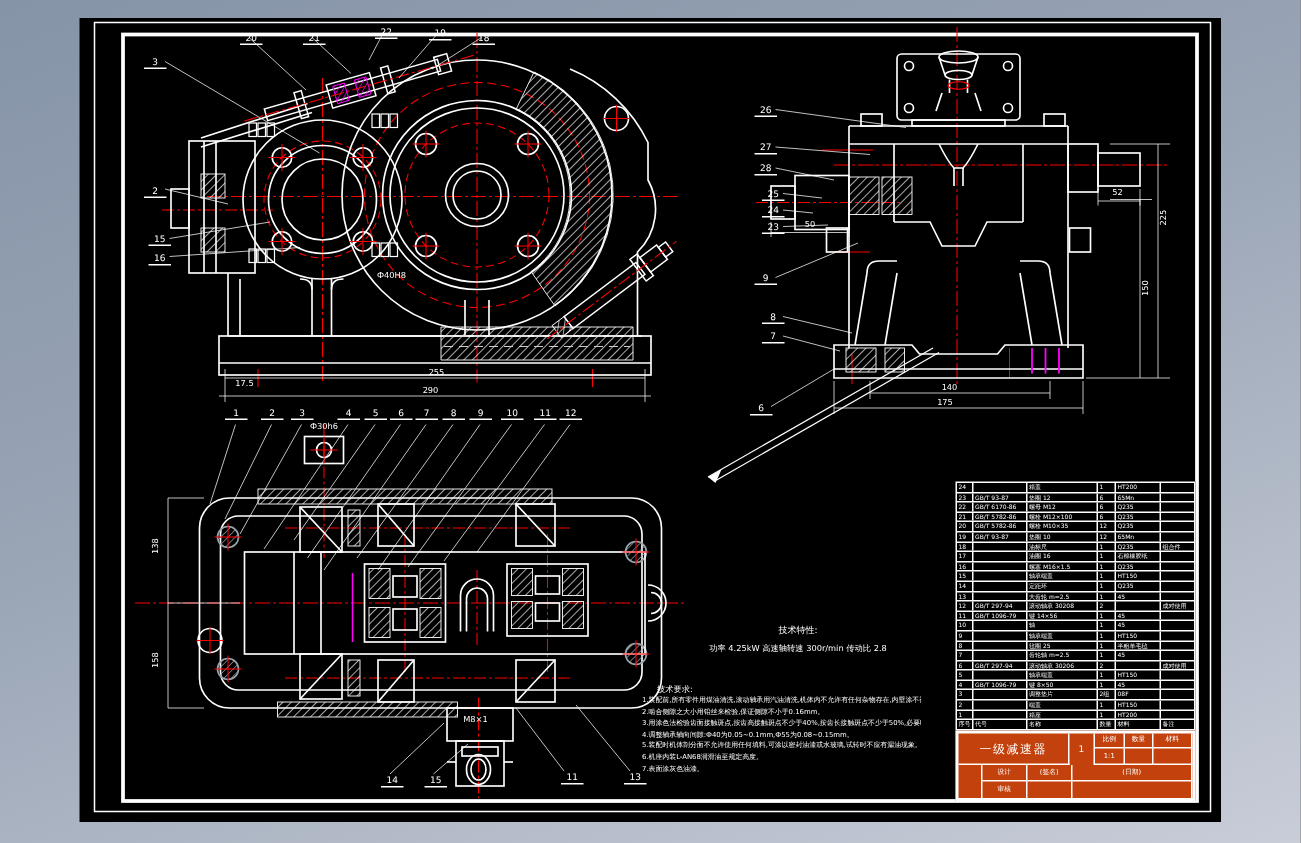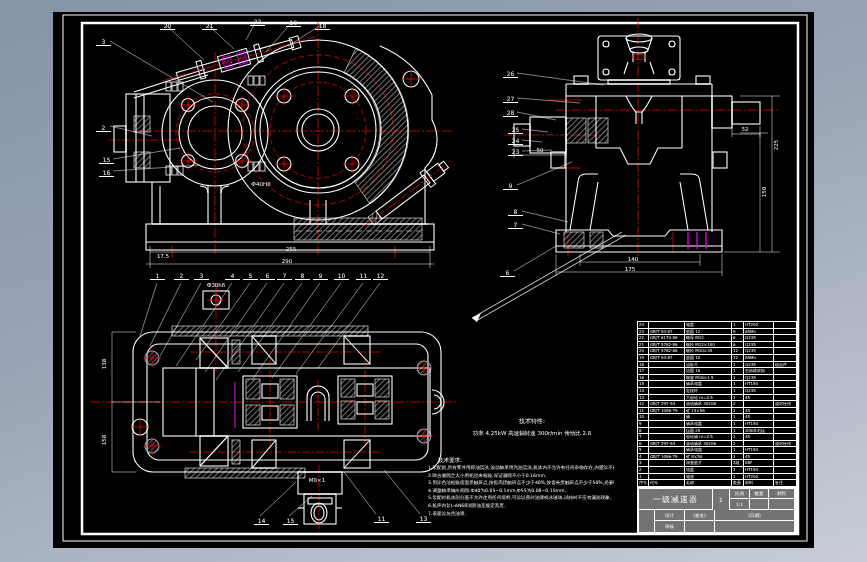--- a/index.html
+++ b/index.html
@@ -40,21 +40,21 @@
        border:1.5px solid #fff;box-sizing:border-box;display:flex;flex-direction:column;background:#000;}
   .bom-row{flex:1 1 0;display:grid;grid-template-columns:11px 36px 47px 12px 30px 1fr;
        border-bottom:0.5px solid #fff;min-height:0;}
   .bom-row:last-child{border-bottom:none;}
   .bom-row span{border-right:0.5px solid #fff;color:#fff;font-size:4px;line-height:6px;
        overflow:hidden;white-space:nowrap;padding-left:1px;}
   .bom-row span:last-child{border-right:none;}
 
   
   .tb{position:absolute;left:637px;top:487px;width:160px;height:47px;
-      border:2px solid #fff;box-sizing:border-box;background:#737373;color:#fff;}
+      border:2px solid #fff;box-sizing:border-box;background:#c2410c;color:#fff;}
   .tb .cell{border-right:1px solid #fff;border-bottom:1px solid #fff;box-sizing:border-box;
       display:flex;align-items:center;justify-content:center;overflow:hidden;}
   .tb-top{display:grid;grid-template-columns:74px 17px 20px 19px 1fr;grid-template-rows:10px 11px;height:21px;}
   .tb-title{grid-row:1/3;font-size:8px;letter-spacing:1px;}
   .tb-sheet{grid-row:1/3;border-right:none;font-size:6px;}
   .tb small,.tb .s{font-size:4.5px;line-height:5px;}
   .tb-bot{display:grid;grid-template-columns:16px 30px 30px 1fr;grid-template-rows:11px 11px;height:22px;}
   .tb-blank{grid-row:1/3;border-right:none;}
   .tb .nb{border-bottom:none;}
 </style>

